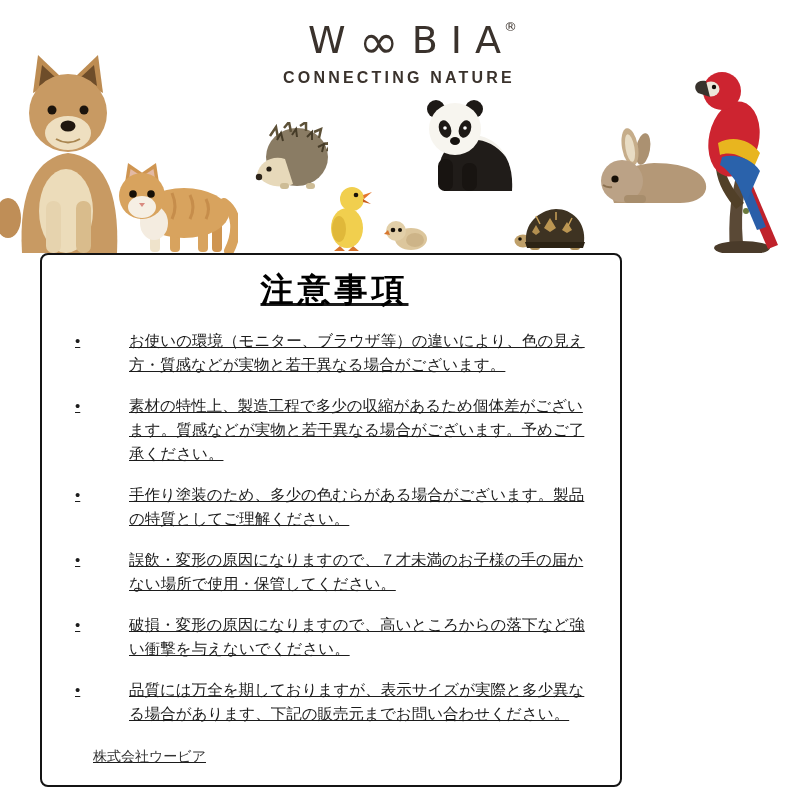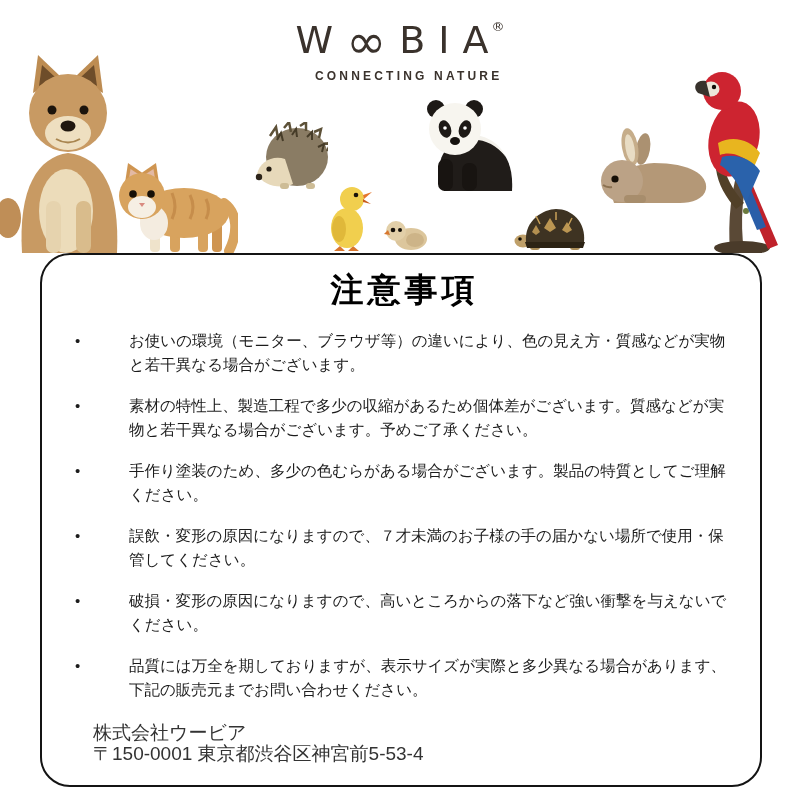--- a/index.html
+++ b/index.html
@@ -7,37 +7,38 @@
     width:800px;height:800px;background:#ffffff;position:relative;overflow:hidden;
     font-family:"Liberation Sans","DejaVu Sans",sans-serif;color:#1c1c1c;
   }
   
   .brand{position:absolute;top:16px;left:0;width:800px;text-align:center;z-index:2;}
   .brand-inner{display:inline-block;text-align:right;}
   .logo{font-family:"DejaVu Sans","Liberation Sans",sans-serif;font-weight:400;
         font-size:38px;letter-spacing:13px;color:#3a322c;line-height:1.05;white-space:nowrap;}
   .logo .inf{font-size:48px;vertical-align:-5px;}
   .logo .reg{font-size:13px;letter-spacing:0;vertical-align:22px;margin-left:-10px;}
-  .tagline{font-size:12px;font-weight:700;letter-spacing:3.2px;color:#3a322c;margin-top:3px;padding-right:2px;}
+  .tagline{font-size:16px;font-weight:700;letter-spacing:3.2px;color:#3a322c;margin-top:3px;padding-right:2px;}
   
   .animals{position:absolute;left:0;top:0;width:800px;height:253px;z-index:1;}
   .animal{position:absolute;}
   .animal svg{display:block;}
   
   .notice-box{
-    position:absolute;left:40px;top:253px;width:722px;height:534px;background:#ffffff;
-    border:2.5px solid #141414;border-radius:30px;box-sizing:border-box;z-index:5;
+    position:absolute;left:40px;top:253px;width:582px;height:534px;background:#ffffff;
+    border:2.5px solid #141414;border-radius:8px;box-sizing:border-box;z-index:5;
     padding:10px 26px 0 33px;
+    text-decoration:underline;
   }
   .notice-title{text-align:center;font-size:33px;font-weight:800;letter-spacing:4px;
     color:#000;line-height:46px;margin:2px 0 16px 0;}
   .item{display:flex;margin-bottom:17px;font-size:15.5px;line-height:24px;color:#1c1c1c;}
   .item .b{flex:0 0 18px;width:18px;font-size:15px;color:#1c1c1c;}
   .item .t{flex:1;margin-left:36px;}
-  .seller{margin:20px 0 0 18px;font-size:19px;line-height:21px;color:#333333;}
+  .seller{margin:20px 0 0 18px;font-size:14px;line-height:21px;color:#333333;}
 </style>
 </head>
 <body>
 
 <div class="brand">
   <div class="brand-inner">
     <div class="logo"><span>W</span><span class="inf">∞</span><span>BIA</span><span class="reg">®</span></div>
     <div class="tagline">CONNECTING NATURE</div>
   </div>
 </div>
@@ -213,15 +214,14 @@
       <span class="t">破損・変形の原因になりますので、高いところからの落下など強い衝撃を与えないでください。</span>
     </div>
     <div class="item">
       <span class="b">•</span>
       <span class="t">品質には万全を期しておりますが、表示サイズが実際と多少異なる場合があります、下記の販売元までお問い合わせください。</span>
     </div>
   </div>
 
   <div class="seller">
     <div>株式会社ウービア</div>
-    <div>〒150-0001 東京都渋谷区神宮前5-53-4</div>
   </div>
 </div>
 
 </body></html>

